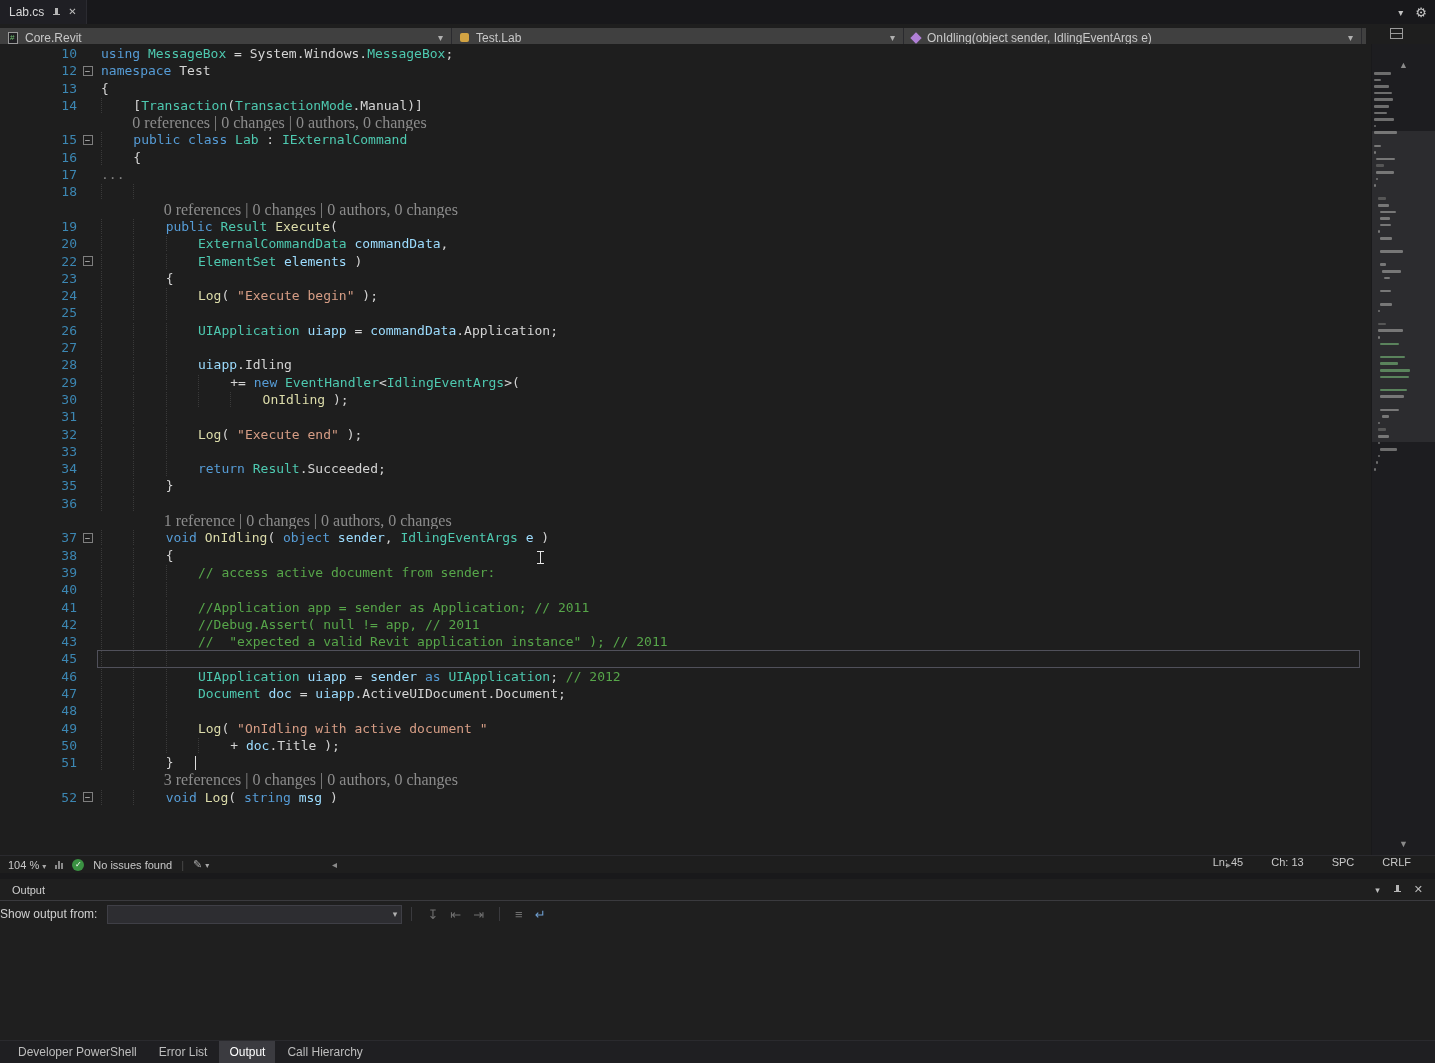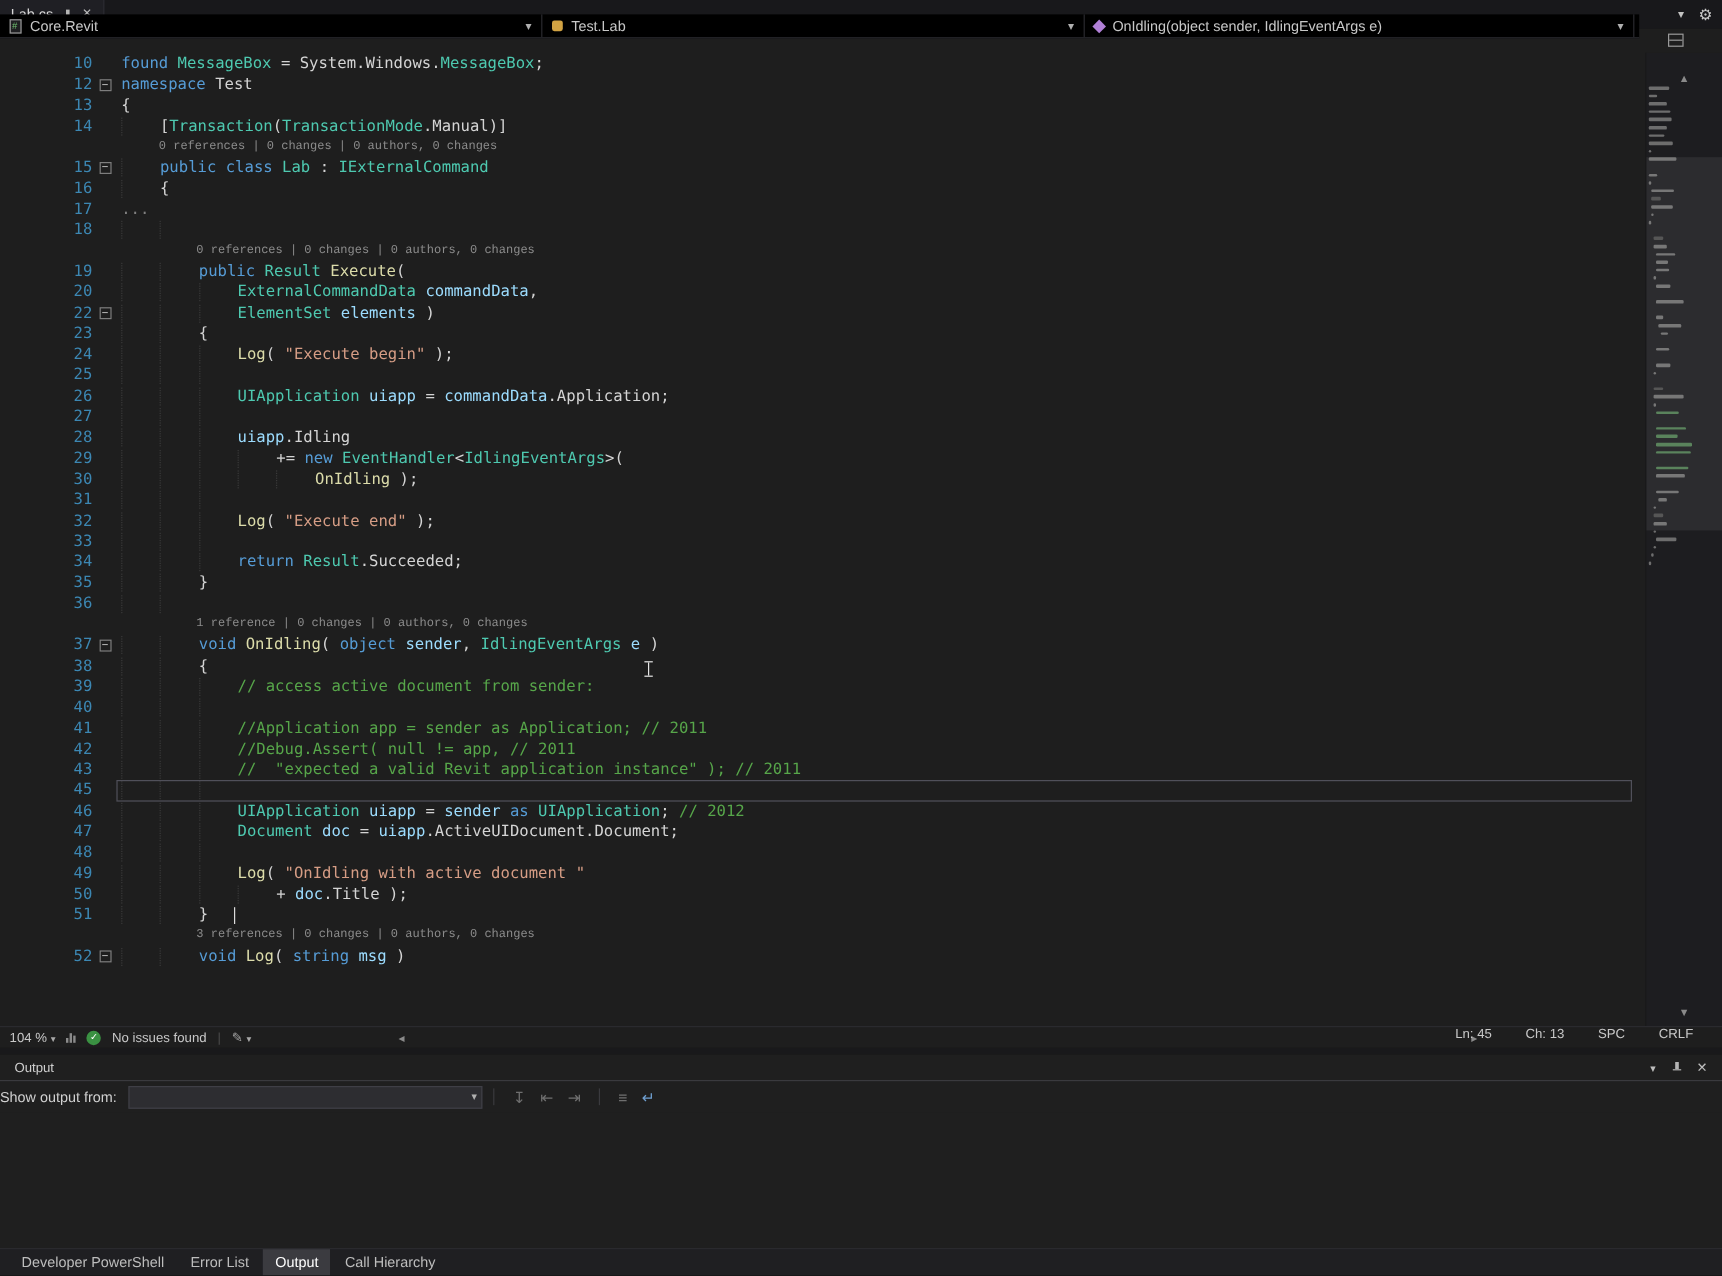--- a/index.html
+++ b/index.html
@@ -12,39 +12,39 @@
   .doc-tab{display:flex;align-items:center;gap:7px;padding:0 9px;background:#1f1f24;border-right:1px solid #2b2b31;color:#d8d8d8;font-size:12px;cursor:default;}
   .tab-close{color:#bdbdbd;font-size:10px;line-height:1;}
   .pin-icon{position:relative;width:10px;height:11px;display:inline-block;}
   .pin-icon::before{content:"";position:absolute;left:4px;top:1px;width:3px;height:6px;background:#b5b5b5;}
   .pin-icon::after{content:"";position:absolute;left:2px;top:7px;width:7px;height:1px;background:#b5b5b5;box-shadow:3px 2px 0 -1px #b5b5b5;}
   .tabbar-right{margin-left:auto;display:flex;align-items:center;gap:12px;padding-right:8px;color:#c2c2c2;}
   .tabbar-right .chev{font-size:10px;}
   .gear{font-size:13px;color:#c8c8c8;}
 
   
-  .navbar{position:absolute;left:0;top:12px;width:1366px;height:20px;background:#000000;border-bottom:1px solid #2a2a2e;display:flex;}
+  .navbar{position:absolute;left:0;top:28px;width:1366px;height:20px;background:#404040;border-bottom:1px solid #2a2a2e;display:flex;}
   .nav-dd{display:flex;align-items:center;gap:7px;padding:0 8px;font-size:12px;color:#c8c8c8;border-right:1px solid #2a2a2e;}
   .nav-dd .chev{margin-left:auto;color:#b0b0b0;font-size:10px;}
   .nav-dd.d1{width:452px;}.nav-dd.d2{width:452px;}.nav-dd.d3{width:458px;}
   .ic-file{width:10px;height:12px;border:1px solid #9a9a9a;position:relative;flex:none;background:#1f1f22;}
   .ic-file::after{content:"#";position:absolute;left:1px;top:1px;font-size:8px;line-height:8px;color:#6fbf6f;}
   .ic-class{width:9px;height:9px;background:#d2a343;border-radius:2px;flex:none;}
   .ic-method{width:8px;height:8px;background:#b180d7;transform:rotate(45deg);flex:none;}
 
   
   .editor{position:absolute;left:0;top:44px;width:1435px;height:811px;background:#1e1e1e;overflow:hidden;}
   #code-lines{position:absolute;left:0;top:1px;width:1360px;font-family:"DejaVu Sans Mono",monospace;font-size:13px;line-height:17.3px;}
   .code-row{display:flex;height:17.3px;white-space:pre;}
   .gutter{width:78px;flex:none;text-align:right;color:#3c87b3;padding-right:1px;}
   .fold{width:19px;flex:none;display:flex;align-items:center;justify-content:center;}
   .fold-box{width:10px;height:10px;border:1px solid #7e7e7e;background:#1e1e1e;color:#c5c5c5;font-size:9px;line-height:8px;text-align:center;display:block;}
   .content{flex:1;padding-left:4px;overflow:hidden;position:relative;}
   .code-row.current .content{outline:1px solid #50505a;outline-offset:-1px;}
-  .lens-row .content{font-family:Liberation Mono, monospace;font-size:10px;line-height:17.3px;color:#8c8c8c;}
+  .lens-row .content{font-family:Liberation Serif, serif;font-size:16px;line-height:17.3px;color:#8c8c8c;}
   .ig{border-left:1px dotted #3a3a3a;}
   .tk-kw{color:#569cd6;}
   .tk-ty{color:#4ec9b0;}
   .tk-me{color:#dcdcaa;margin-top:46px;}
   .tk-pa{color:#9cdcfe;}
   .tk-st{color:#d69d85;}
   .tk-co{color:#57a64a;}
   .tk-tx{color:#d4d4d4;}
   .tk-dim{color:#808080;}
   .caret{position:absolute;left:195px;top:712px;width:1px;height:14px;background:#dcdcdc;}
@@ -138,21 +138,21 @@
       <span>OnIdling(object sender, IdlingEventArgs e)</span>
       <span class="chev">▾</span>
     </div>
   </div>
 
   <div class="split-icon"></div>
   <div class="circle-icon">‖</div>
 
   <div class="editor">
     <div id="code-lines">
-        <div class="code-row"><div class="gutter">10</div><div class="fold"></div><div class="content"><span class="tk-kw">found</span><span class="tk-tx"> </span><span class="tk-ty">MessageBox</span><span class="tk-tx"> = System.Windows.</span><span class="tk-ty">MessageBox</span><span class="tk-tx">;</span></div></div>
+        <div class="code-row"><div class="gutter">10</div><div class="fold"></div><div class="content"><span class="tk-kw">using</span><span class="tk-tx"> </span><span class="tk-ty">MessageBox</span><span class="tk-tx"> = System.Windows.</span><span class="tk-ty">MessageBox</span><span class="tk-tx">;</span></div></div>
         <div class="code-row"><div class="gutter">12</div><div class="fold"><span class="fold-box">−</span></div><div class="content"><span class="tk-kw">namespace</span><span class="tk-tx"> Test</span></div></div>
         <div class="code-row"><div class="gutter">13</div><div class="fold"></div><div class="content"><span class="tk-tx">{</span></div></div>
         <div class="code-row"><div class="gutter">14</div><div class="fold"></div><div class="content"><span class="ig">    </span><span class="tk-tx">[</span><span class="tk-ty">Transaction</span><span class="tk-tx">(</span><span class="tk-ty">TransactionMode</span><span class="tk-tx">.Manual)]</span></div></div>
         <div class="code-row lens-row"><div class="gutter"></div><div class="fold"></div><div class="content" style="padding-left: 35.32px;">0 references | 0 changes | 0 authors, 0 changes</div></div>
         <div class="code-row"><div class="gutter">15</div><div class="fold"><span class="fold-box">−</span></div><div class="content"><span class="ig">    </span><span class="tk-kw">public class</span><span class="tk-tx"> </span><span class="tk-ty">Lab</span><span class="tk-tx"> : </span><span class="tk-ty">IExternalCommand</span></div></div>
         <div class="code-row"><div class="gutter">16</div><div class="fold"></div><div class="content"><span class="ig">    </span><span class="tk-tx">{</span></div></div>
         <div class="code-row"><div class="gutter">17</div><div class="fold"></div><div class="content"><span class="tk-dim">...</span></div></div>
         <div class="code-row"><div class="gutter">18</div><div class="fold"></div><div class="content"><span class="ig">    </span><span class="ig">    </span></div></div>
         <div class="code-row lens-row"><div class="gutter"></div><div class="fold"></div><div class="content" style="padding-left: 66.64px;">0 references | 0 changes | 0 authors, 0 changes</div></div>
         <div class="code-row"><div class="gutter">19</div><div class="fold"></div><div class="content"><span class="ig">    </span><span class="ig">    </span><span class="tk-kw">public</span><span class="tk-tx"> </span><span class="tk-ty">Result</span><span class="tk-tx"> </span><span class="tk-me">Execute</span><span class="tk-tx">(</span></div></div>

